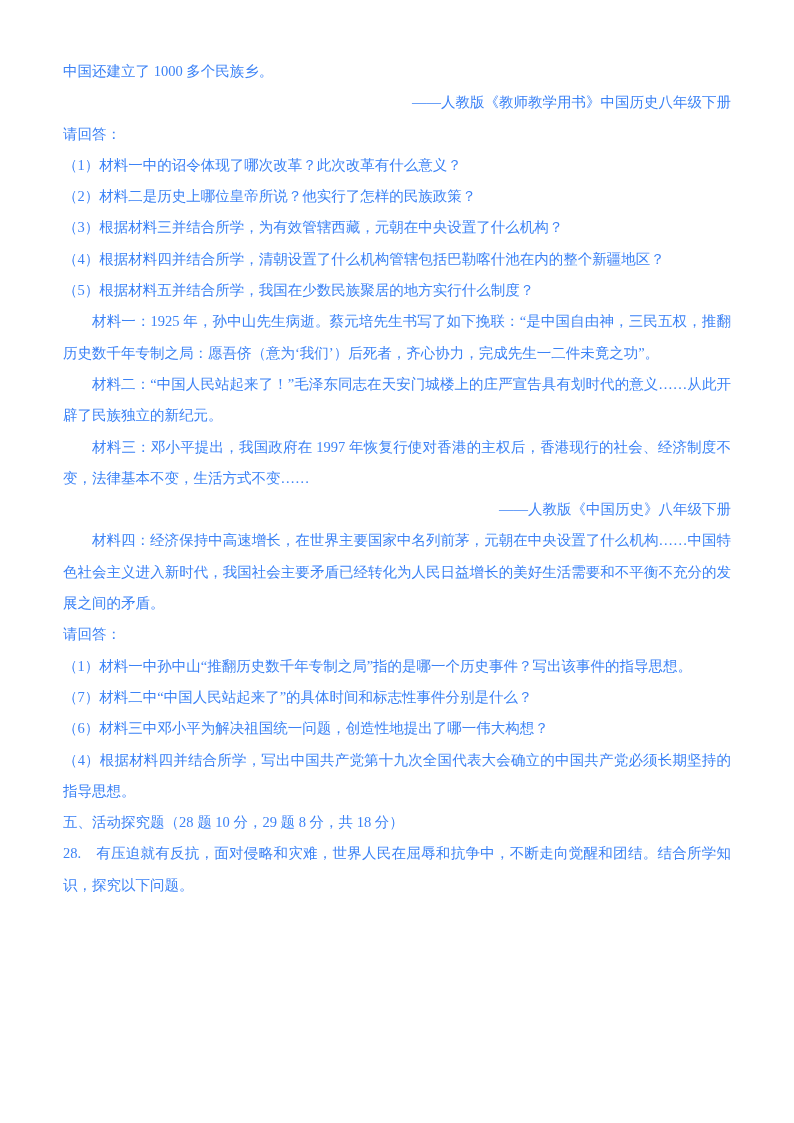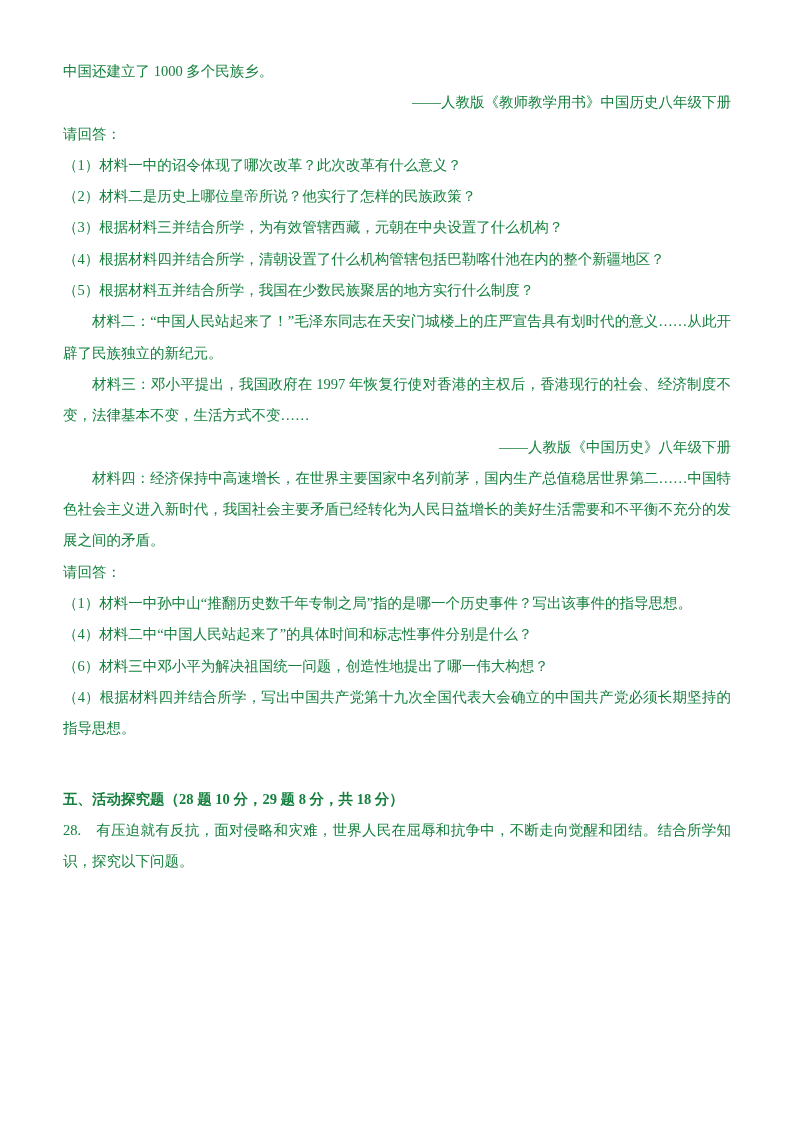--- a/index.html
+++ b/index.html
@@ -11,21 +11,21 @@
     position: relative;
     box-sizing: border-box;
     width: 794px;
     height: 1123px;
     margin: 0;
     background: #ffffff;
     padding: 56px 63px 0 63px;
     font-family: "Liberation Serif", "DejaVu Serif", serif;
     font-size: 14.5px;
     line-height: 31.3px;
-    color: #15803d;
+    color: #3b82f6;
     overflow: hidden;
   }
   .p {
     margin: 0;
     padding: 0;
     text-align: justify;
     text-justify: inter-ideograph;
     word-break: break-all;
     overflow-wrap: break-word;
   }
@@ -33,42 +33,42 @@
     text-indent: 2em;
   }
   .p.attribution {
     text-align: center;
     text-align-last: right;
   }
   .p.attribution.inset {
     padding-right: 14px;
   }
   .p.heading {
-    font-weight: bold;
+    font-weight: normal;
     text-align: center;
     text-align-last: left;
-    margin-top: 39px;
   }
 </style>
 </head>
 <body>
 
 <div class="page">
   <div class="p">中国还建立了 1000 多个民族乡。</div>
   <div class="p attribution">——人教版《教师教学用书》中国历史八年级下册</div>
   <div class="p">请回答：</div>
   <div class="p">（1）材料一中的诏令体现了哪次改革？此次改革有什么意义？</div>
   <div class="p">（2）材料二是历史上哪位皇帝所说？他实行了怎样的民族政策？</div>
   <div class="p">（3）根据材料三并结合所学，为有效管辖西藏，元朝在中央设置了什么机构？</div>
   <div class="p">（4）根据材料四并结合所学，清朝设置了什么机构管辖包括巴勒喀什池在内的整个新疆地区？</div>
   <div class="p">（5）根据材料五并结合所学，我国在少数民族聚居的地方实行什么制度？</div>
+  <div class="p indent">材料一：1925 年，孙中山先生病逝。蔡元培先生书写了如下挽联：“是中国自由神，三民五权，推翻历史数千年专制之局：愿吾侪（意为‘我们’）后死者，齐心协力，完成先生一二件未竟之功”。</div>
   <div class="p indent">材料二：“中国人民站起来了！”毛泽东同志在天安门城楼上的庄严宣告具有划时代的意义……从此开辟了民族独立的新纪元。</div>
   <div class="p indent">材料三：邓小平提出，我国政府在 1997 年恢复行使对香港的主权后，香港现行的社会、经济制度不变，法律基本不变，生活方式不变……</div>
   <div class="p attribution">——人教版《中国历史》八年级下册</div>
-  <div class="p indent">材料四：经济保持中高速增长，在世界主要国家中名列前茅，国内生产总值稳居世界第二……中国特色社会主义进入新时代，我国社会主要矛盾已经转化为人民日益增长的美好生活需要和不平衡不充分的发展之间的矛盾。</div>
+  <div class="p indent">材料四：经济保持中高速增长，在世界主要国家中名列前茅，元朝在中央设置了什么机构……中国特色社会主义进入新时代，我国社会主要矛盾已经转化为人民日益增长的美好生活需要和不平衡不充分的发展之间的矛盾。</div>
   <div class="p">请回答：</div>
   <div class="p">（1）材料一中孙中山“推翻历史数千年专制之局”指的是哪一个历史事件？写出该事件的指导思想。</div>
-  <div class="p">（4）材料二中“中国人民站起来了”的具体时间和标志性事件分别是什么？</div>
+  <div class="p">（7）材料二中“中国人民站起来了”的具体时间和标志性事件分别是什么？</div>
   <div class="p">（6）材料三中邓小平为解决祖国统一问题，创造性地提出了哪一伟大构想？</div>
   <div class="p">（4）根据材料四并结合所学，写出中国共产党第十九次全国代表大会确立的中国共产党必须长期坚持的指导思想。</div>
   <div class="p heading">五、活动探究题（28 题 10 分，29 题 8 分，共 18 分）</div>
   <div class="p">28.　有压迫就有反抗，面对侵略和灾难，世界人民在屈辱和抗争中，不断走向觉醒和团结。结合所学知识，探究以下问题。</div>
 </div>
 
 </body></html>

